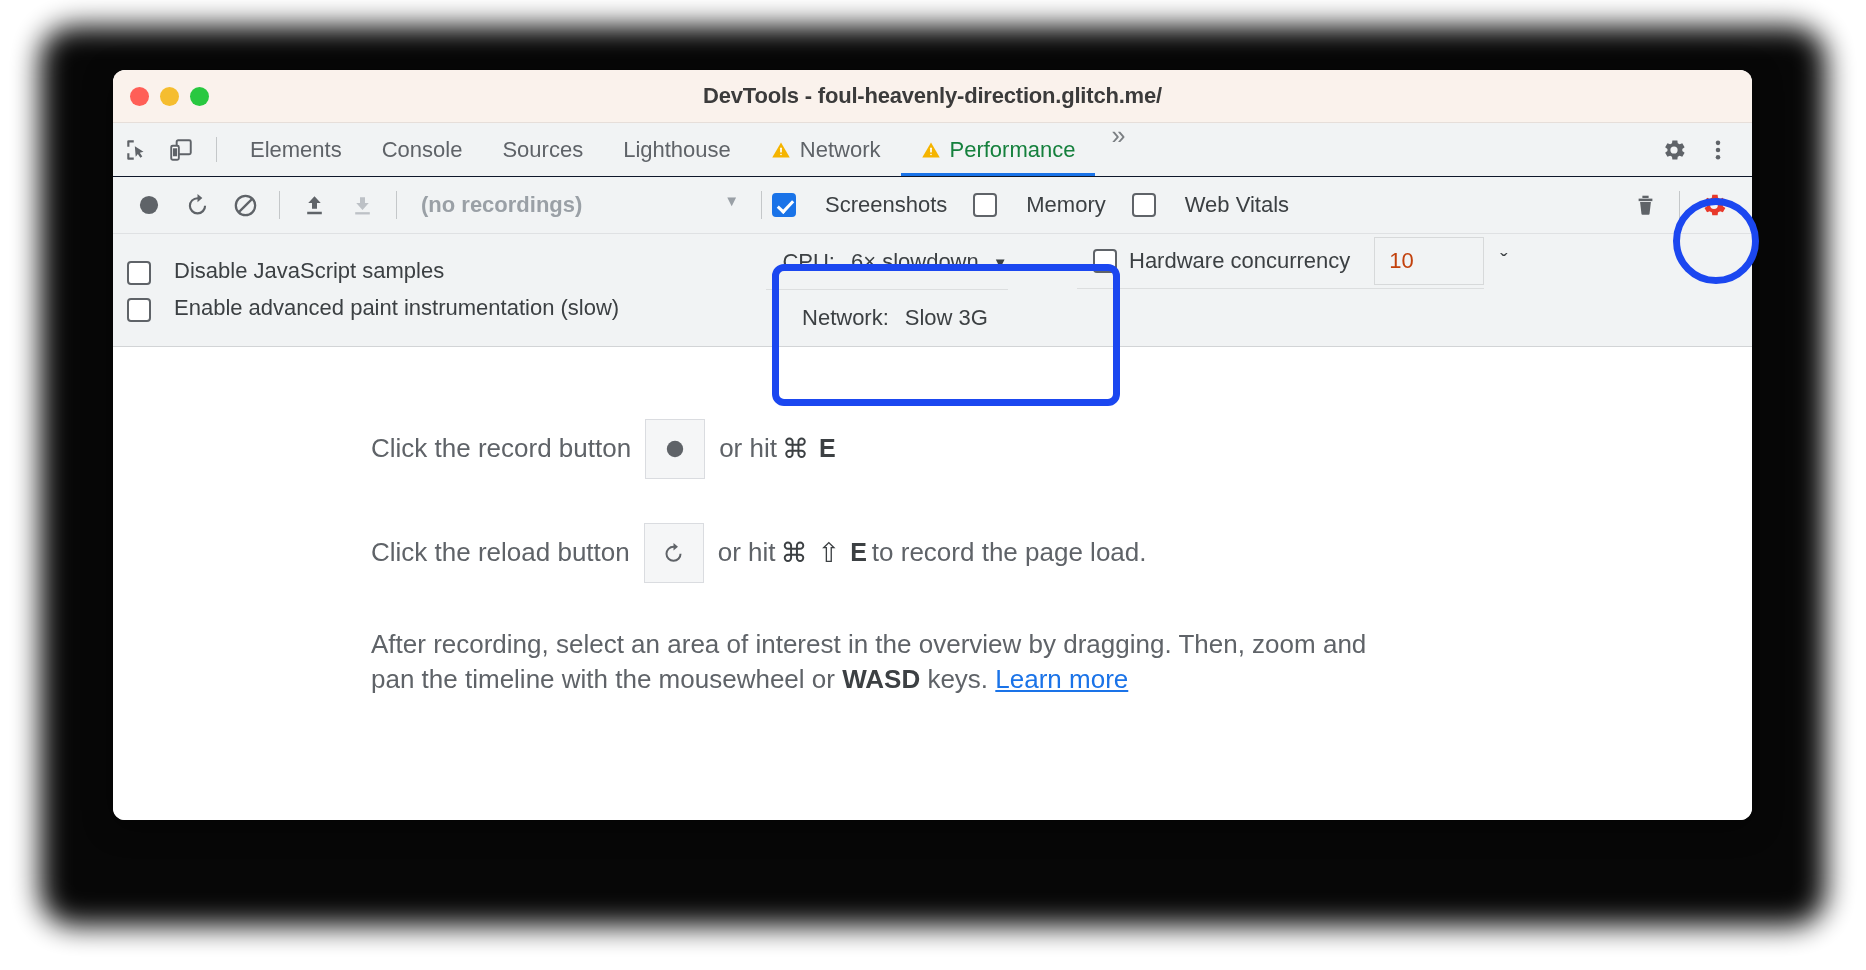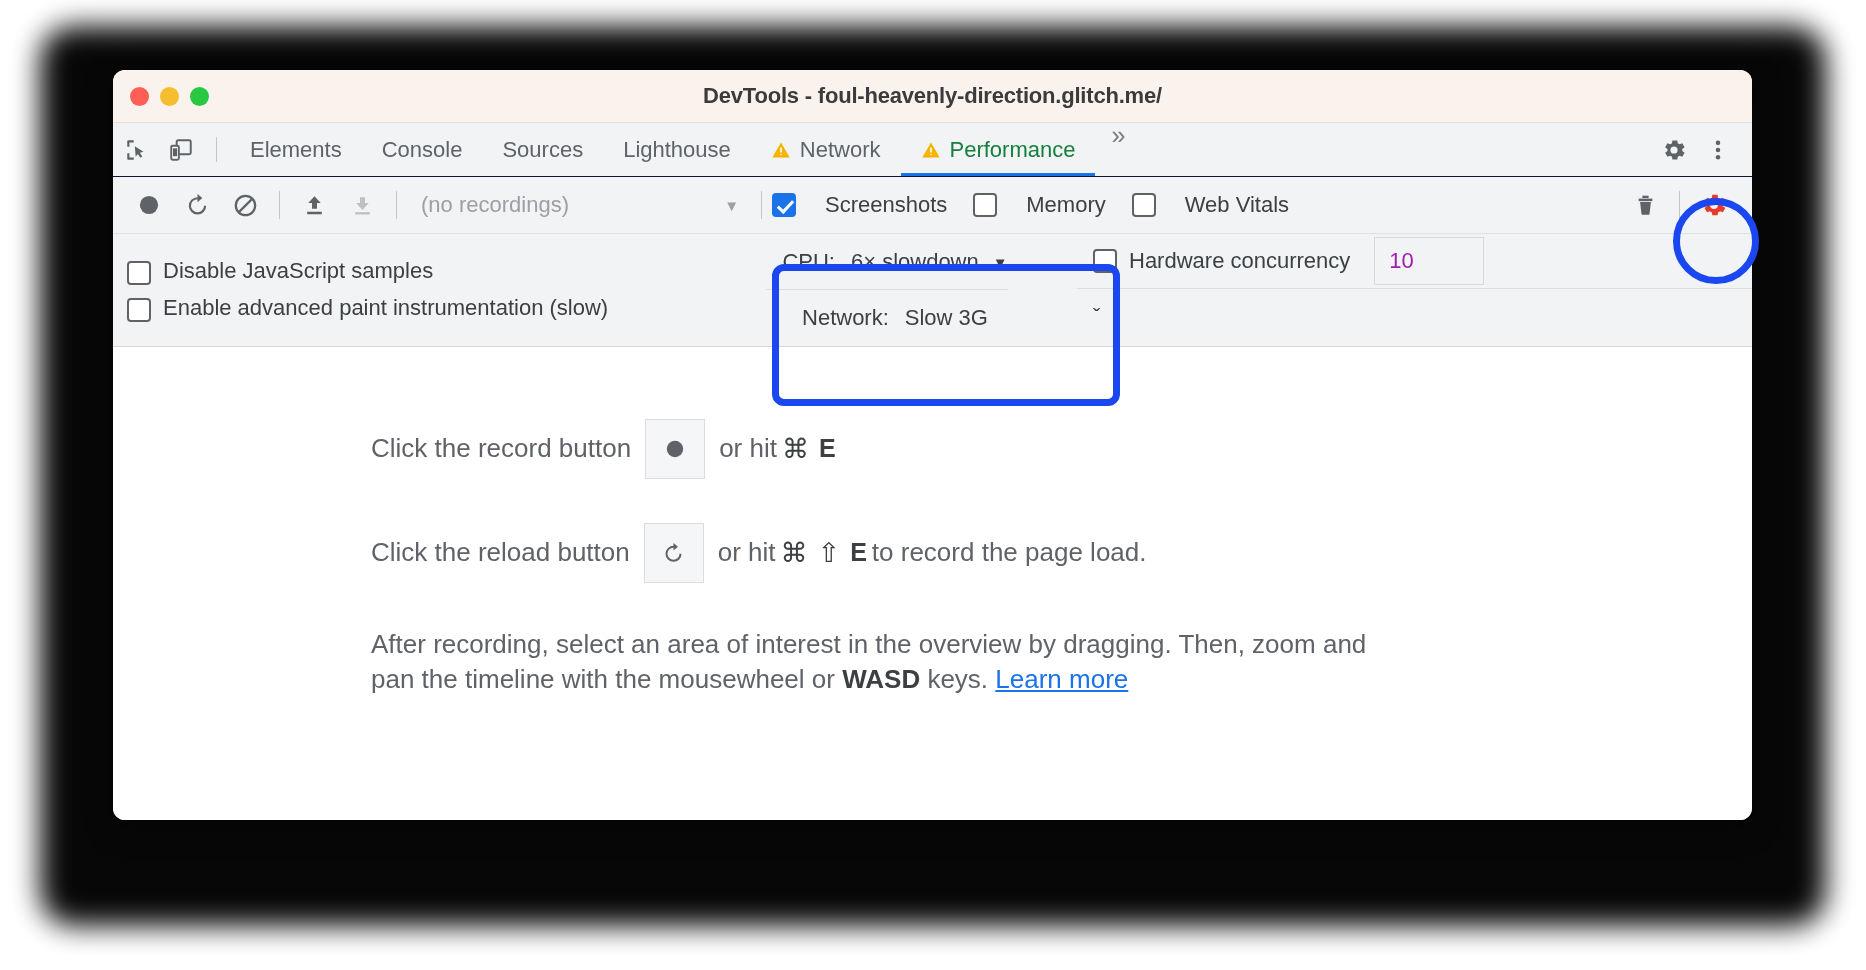--- a/index.html
+++ b/index.html
@@ -156,25 +156,26 @@
     justify-content: center;
   }
   .pb-sep {
     width: 1px;
     height: 28px;
     background: #c4c7c9;
     margin: 0 10px;
   }
   .recordings-select {
     display: flex;
-    align-items: center;
+    align-items: flex-start;
     min-width: 330px;
     padding-left: 14px;
     font-size: 22px;
     color: #9aa0a6;
+    font-weight: bold;
   }
   .select-caret {
     margin-left: auto;
     margin-right: 12px;
     color: #9aa0a6;
     font-size: 15px;
   }
   .cb-label {
     display: flex;
     align-items: center;
@@ -226,21 +227,21 @@
     width: 570px;
     padding: 12px 0 12px 14px;
     display: flex;
     flex-direction: column;
     justify-content: center;
     gap: 10px;
   }
   .opt-row {
     display: flex;
     align-items: flex-start;
-    gap: 12px;
+    gap: 23px;
     font-size: 22px;
     color: #3c4043;
     line-height: 1.22;
   }
   .opt-row .cbox { margin-top: 3px; }
 
   .throttle-col {
     width: 380px;
     display: flex;
     flex-direction: column;
@@ -262,21 +263,20 @@
   .throttle-value { color: #3c4043; }
   .throttle-caret {
     margin-left: 14px;
     font-size: 15px;
     color: #3c4043;
   }
 
   .hw-col {
     flex: 1;
     display: flex;
-    flex-direction: column;
   }
   .hw-row {
     height: 55px;
     display: flex;
     align-items: center;
     gap: 12px;
     font-size: 22px;
     color: #3c4043;
     padding-left: 16px;
     border-bottom: 1px solid #dcdedf;
@@ -285,21 +285,21 @@
   .hw-input {
     width: 110px;
     height: 48px;
     margin-left: 12px;
     border: 1px solid #d7d9da;
     background: #f1f3f4;
     display: flex;
     align-items: center;
     padding-left: 14px;
     font-size: 22px;
-    color: #a21caf;
+    color: #c2410c;
     box-sizing: border-box;
   }
   .hw-blank {
     height: 56px;
     display: flex;
     align-items: center;
     padding-left: 16px;
     font-size: 22px;
     color: #3c4043;
   }

